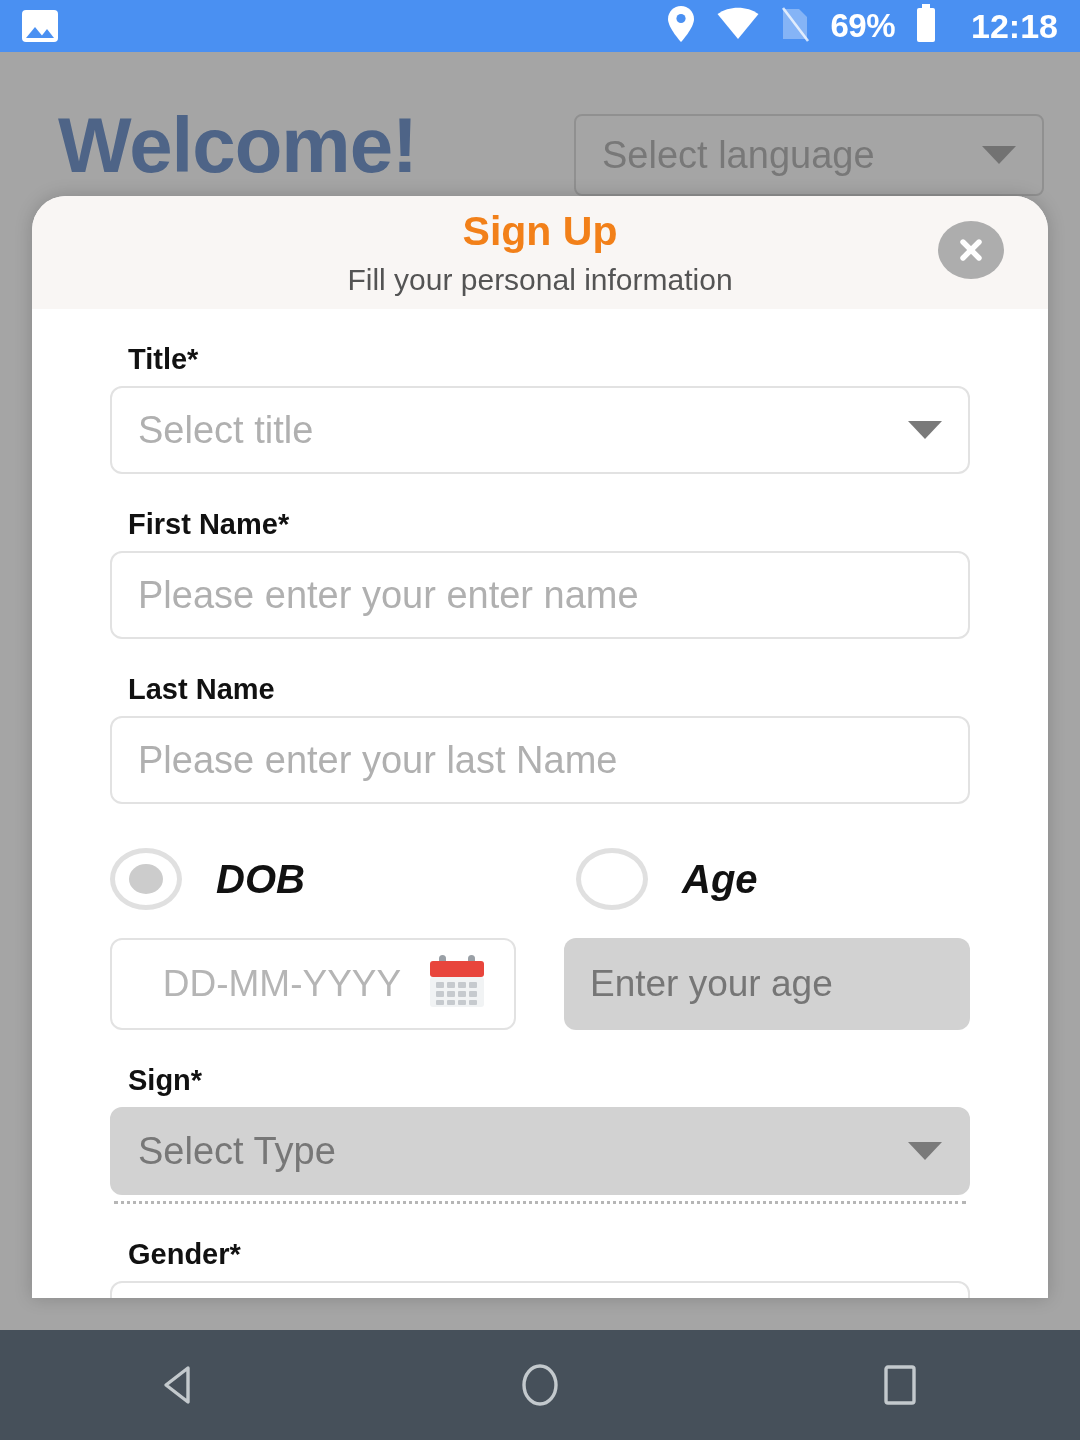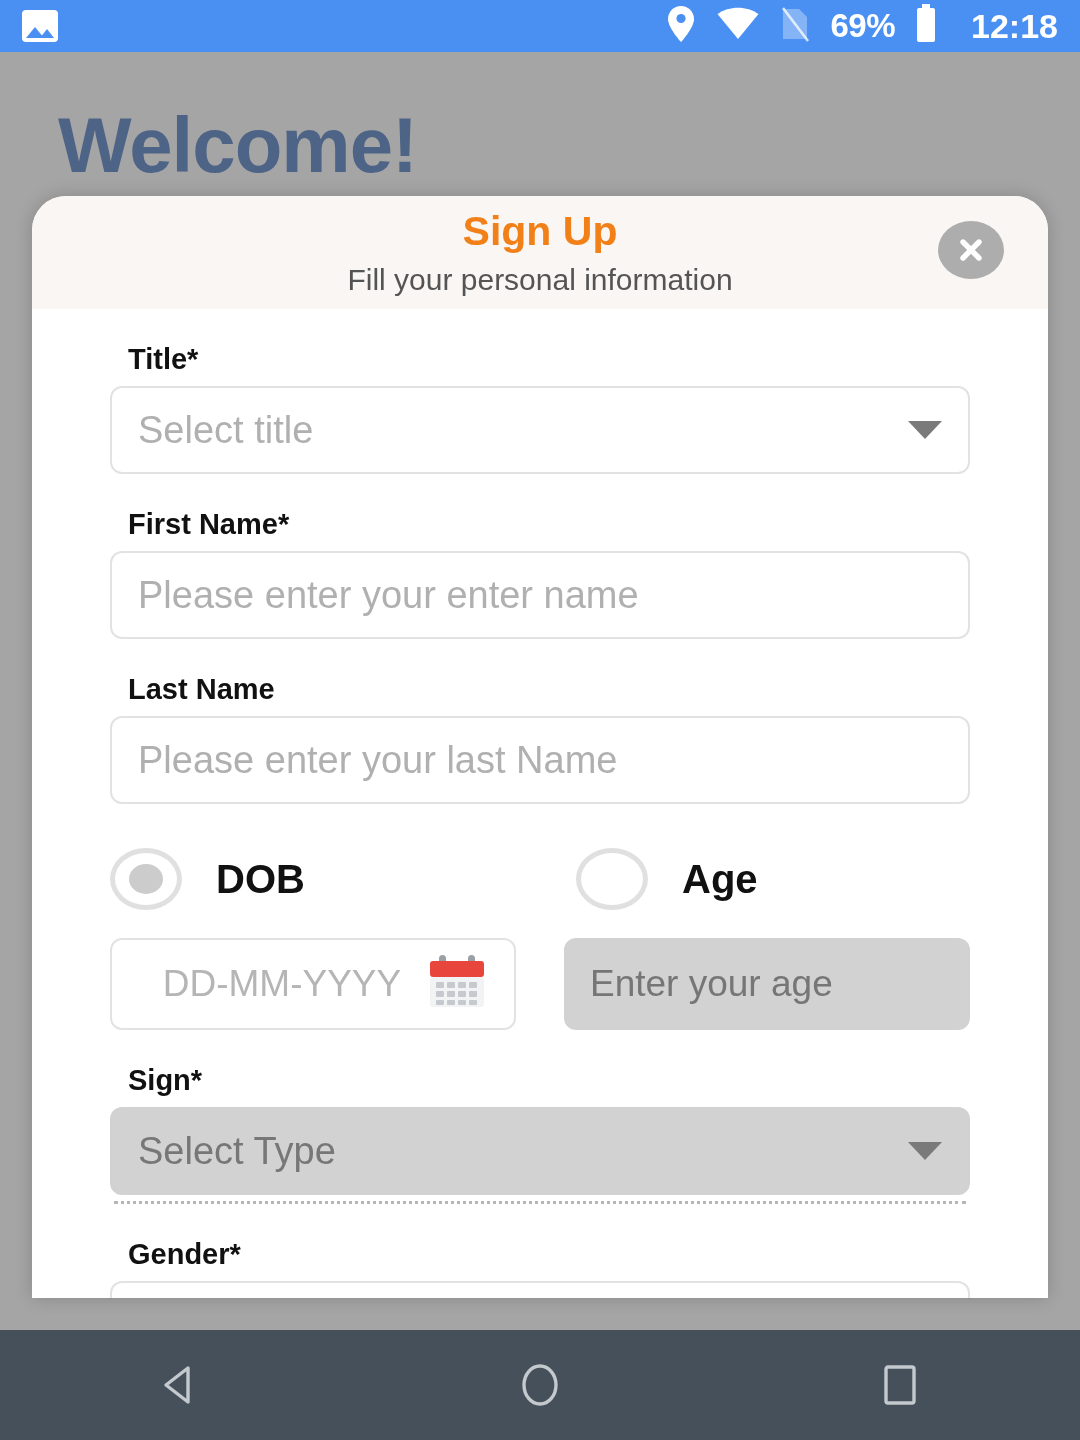--- a/index.html
+++ b/index.html
@@ -145,21 +145,21 @@
   .field-box.disabled .ph { color: #777777; }
 
   .dotted-underline {
     border-bottom: 3px dotted #b6b6b6;
     margin: 6px 4px 0 4px;
   }
 
   
   .radio-row {
     display: flex; align-items: center;
-    margin-top: 44px; margin-bottom: 28px;
+    margin-top: 44px; margin-bottom: 28px; font-style: italic;
   }
   .radio-group { display: flex; align-items: center; }
   .radio-group.first { width: 466px; }
   .radio-outer {
     width: 72px; height: 62px; border-radius: 50%;
     border: 5px solid #e0e0e0;
     display: flex; align-items: center; justify-content: center;
     background: #ffffff;
   }
   .radio-inner {
@@ -232,20 +232,24 @@
           <rect x="7" y="0" width="8" height="4" fill="#ffffff"></rect>
           <rect x="2" y="4" width="18" height="34" rx="2" fill="#ffffff"></rect>
         </svg>
       </span>
       <span class="sb-clock">12:18</span>
     </div>
   </div>
 
   <div class="bg-layer">
     <div class="welcome-title">Welcome!</div>
+    <div class="lang-select">
+      <span class="label">Select language</span>
+      <span class="caret-down"></span>
+    </div>
   </div>
 
   <div class="scrim"></div>
 
   <div class="dialog">
 
     <div class="dialog-header">
       <div class="dialog-title">Sign Up</div>
       <div class="dialog-subtitle">Fill your personal information</div>
       <div class="close-btn">

